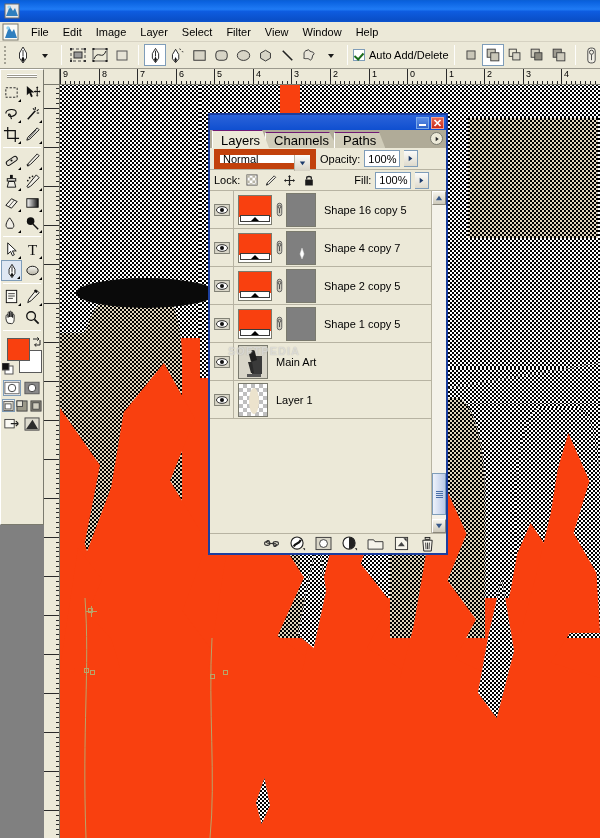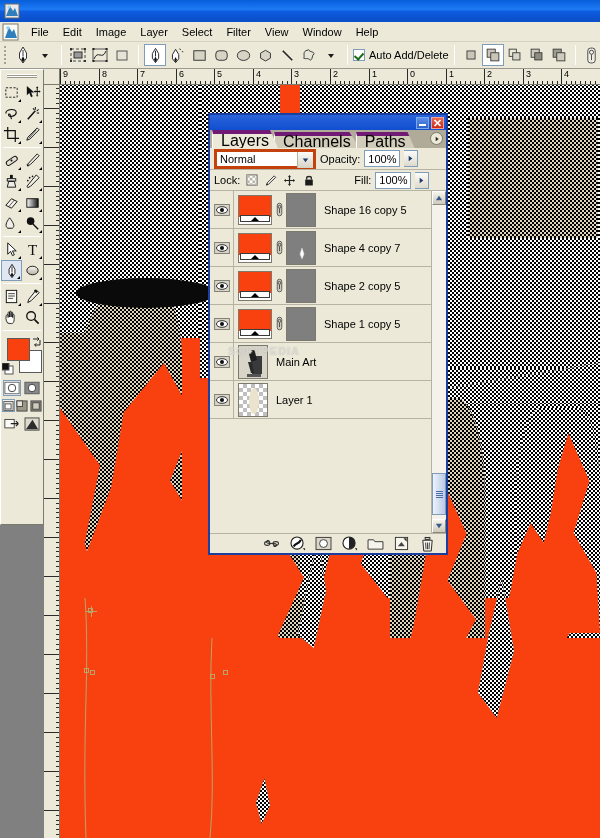--- a/index.html
+++ b/index.html
@@ -183,42 +183,42 @@
     width:13px;height:12px;margin-left:2px;border:1px solid #7aa8e8;
     display:flex;align-items:center;justify-content:center;
     background:linear-gradient(to bottom,#5b8fe8,#2f63c9);
   }
   .lp-wbtn.close{background:linear-gradient(to bottom,#e86a55,#cb2a18);border-color:#f2a193;}
   #lp-tabs {
     height:18px; display:flex; align-items:flex-end; background:#b0ab98;
     position:relative; flex:0 0 auto; padding-left:2px;
   }
   .lp-tab {
-    height:16px; padding:0 9px 0 8px; font-size:16px; color:#000;
-    background:#d0ccb9; display:flex;align-items:center;
-    border-top:4px solid #701a75; border-left:1px solid #fff;
+    height:16px; padding:0 9px 0 8px; font-size:13px; color:#000;
+    background:#d0ccb9; display:flex;align-items:flex-end;
+    border-top:1px solid #701a75; border-left:1px solid #fff;
     margin-right:-4px; position:relative;
     clip-path: polygon(0 0, 88% 0, 100% 100%, 0 100%);
   }
   .lp-tab.active { background:#ece9d8; z-index:3; height:18px;}
   #lp-menu-btn{
     position:absolute; right:3px; top:2px; width:13px;height:13px;
     border-radius:50%; border:1px solid #7a7a6e; background:#ece9d8;
     display:flex;align-items:center;justify-content:center;
   }
   #lp-blend-row {
     height:22px; display:flex; align-items:center; padding:0 4px;
     border-bottom:1px solid #b7b3a2; flex:0 0 auto; gap:4px;
   }
   #lp-lock-row {
     height:21px; display:flex; align-items:center; padding:0 4px;
     border-bottom:1px solid #b7b3a2; flex:0 0 auto; gap:4px;
   }
   .combo {
-    width:102px; height:20px; border:3px solid #c2410c; background:#fff;
+    width:102px; height:20px; border:6px solid #c2410c; background:#fff;
     display:flex; align-items:center; font-size:11px; padding-left:3px;
     position:relative; flex:0 0 auto;
   }
   .combo .arrowbox {
     position:absolute; right:0; top:0; width:16px; height:16px;
     background:linear-gradient(to bottom,#fbfbfa,#d7d3c5);
     border-left:1px solid #b7b3a2; display:flex;align-items:center;justify-content:center;
   }
   .fieldlabel{font-size:11px;color:#000;white-space:nowrap;}
   .numfield {

